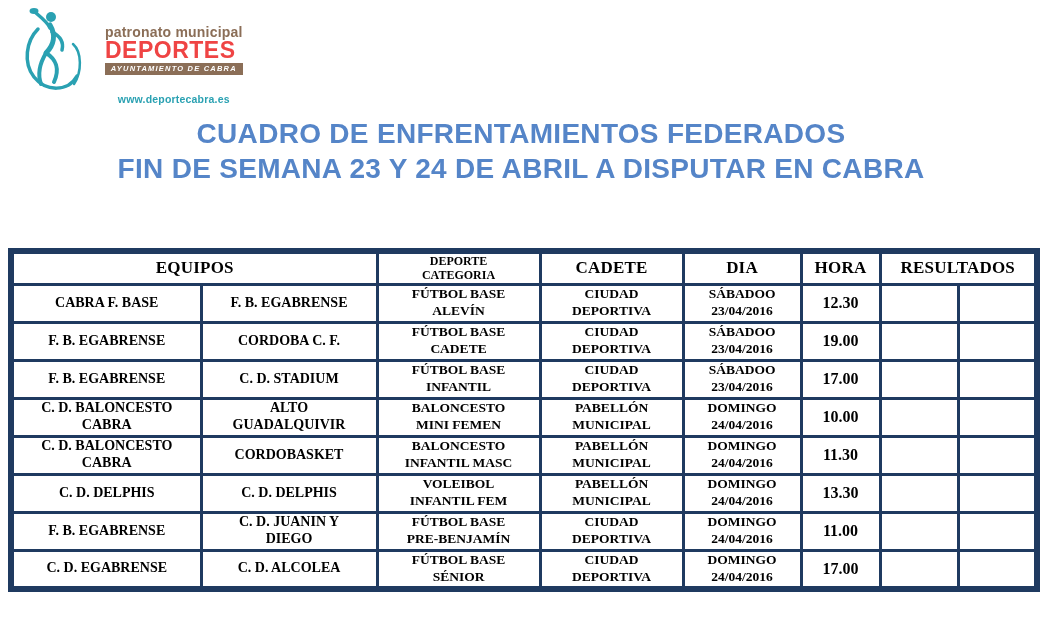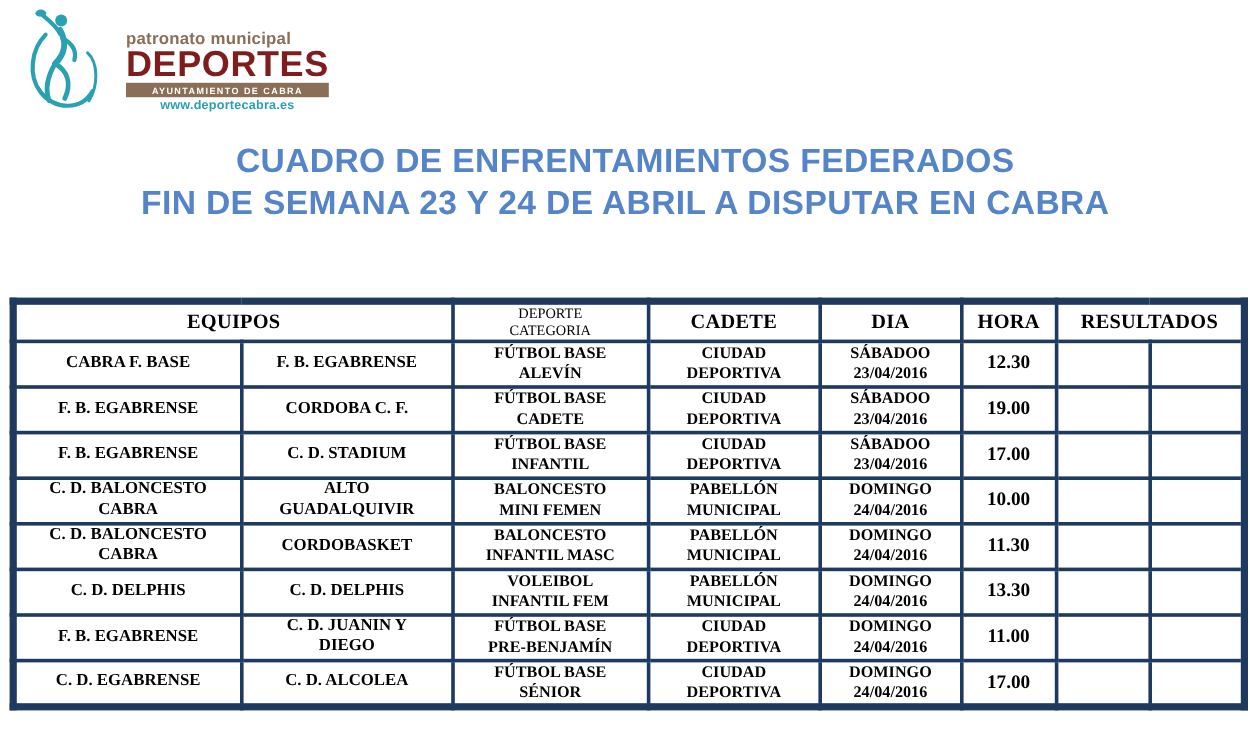--- a/index.html
+++ b/index.html
@@ -5,39 +5,39 @@
   * { margin:0; padding:0; box-sizing:border-box; }
   html,body {
     width:1042px; height:623px; background:#ffffff;
     font-family:"Liberation Sans", sans-serif; overflow:hidden; position:relative;
   }
   
   .logo { position:absolute; left:24px; top:5px; display:flex; align-items:flex-start;gap:21px; }
   .logo-figure { width:58px; height:88px; flex:0 0 auto; }
   .logo-text { display:flex; flex-direction:column; align-items:flex-start; padding-top:20px; margin-left:2px; }
   .logo-tagline { color:#8B6E57; font-size:14px; font-weight:600; letter-spacing:0.2px; line-height:1.05; }
-  .logo-name { color:#7f1d1d; font-size:30px; font-weight:bold; letter-spacing:0.5px; line-height:0.95; }
+  .logo-name { color:#ef4444; font-size:23px; font-weight:bold; letter-spacing:0.5px; line-height:0.95; }
   .logo-banner { background:#8B6E57; color:#ffffff; font-size:7.5px; font-weight:bold; letter-spacing:1.2px;
-                 padding:1.5px 5px; margin-top:1px; align-self:stretch; text-align:center; }
-  .logo-site { color:#2AA1B2; font-size:10.5px; font-weight:bold; align-self:center; margin-top:1px; letter-spacing:0.2px; }
+                 padding:1.5px 5px; margin-top:1px; align-self:stretch; text-align:center;font-style:italic; }
+  .logo-site { color:#2AA1B2; font-size:10.5px; font-weight:bold; align-self:center; margin-top:18px; letter-spacing:0.2px; }
   
   .title { position:absolute; top:116px; left:0; width:100%; text-align:center;
            color:#5585C8; font-weight:bold; font-size:28px; line-height:1.25; letter-spacing:0.3px; }
   
   table.schedule {
     position:absolute; left:8px; top:248px; width:1026px;
     border-collapse:collapse; table-layout:fixed;
     font-family:"Liberation Serif", serif; color:#000000;
     border:6px solid #1F3A60;
   }
   .schedule th, .schedule td { border:3px solid #1F3A60; text-align:center; vertical-align:middle; padding:0 2px; overflow:hidden; }
   .schedule thead tr { height:33px;margin-top:28px; }
   .schedule tbody tr { height:38px; }
   th.main  { font-size:17px; font-weight:bold; letter-spacing:0.2px; }
-  th.small { font-size:12px; font-weight:normal; line-height:1.2; }
+  th.small { font-size:12px; font-weight:bold; line-height:1.2; }
   td.team  { font-weight:bold; font-size:14px; line-height:1.2; }
   td.plain { font-weight:bold; font-size:13.5px; line-height:1.25; }
   td.hora  { font-weight:bold; font-size:16px; }
   .pre { white-space:pre-line; }
 </style>
 </head>
 <body>
 
 <div class="logo">
   <svg class="logo-figure" viewBox="0 0 58 88" xmlns="http://www.w3.org/2000/svg">

